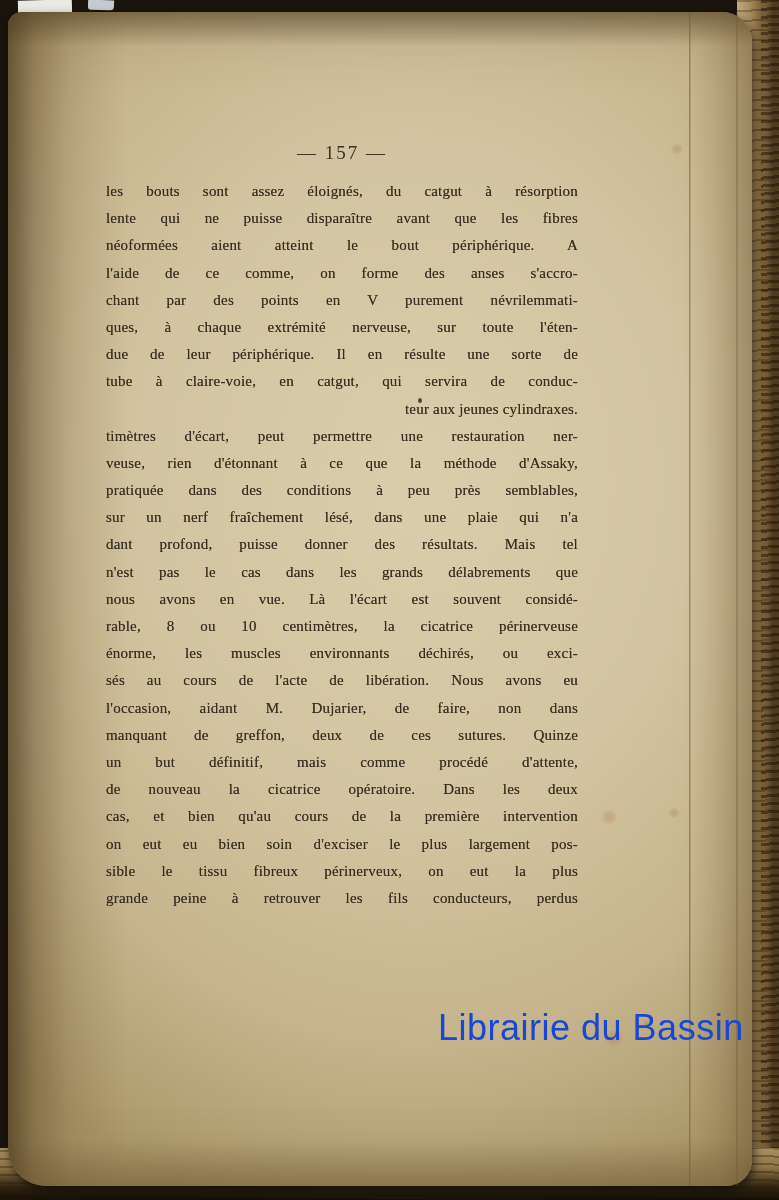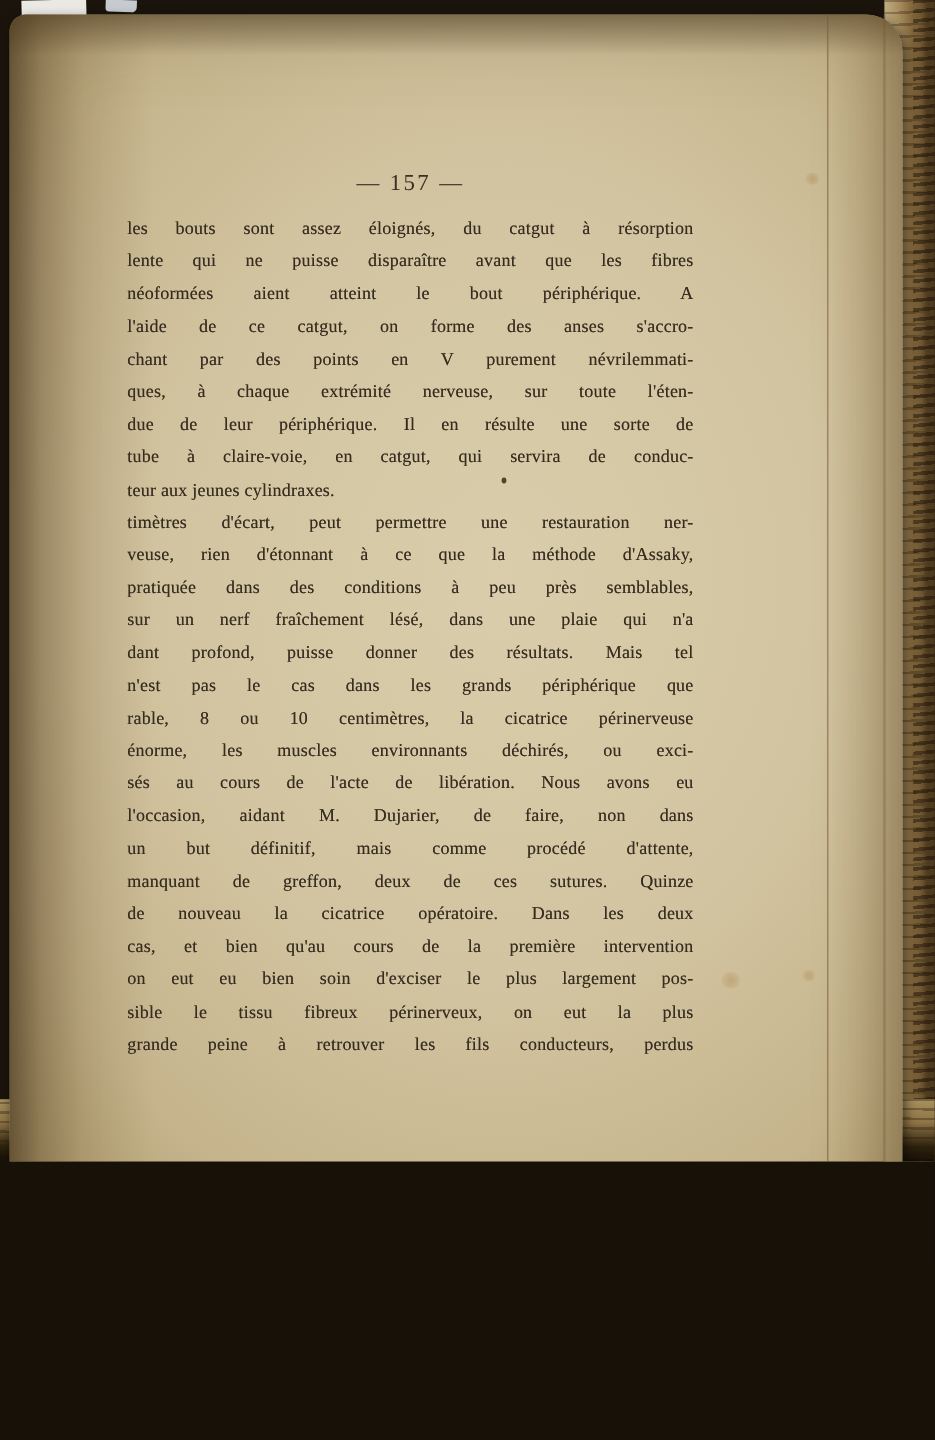--- a/index.html
+++ b/index.html
@@ -2,21 +2,21 @@
 <html><head>
 <meta charset="utf-8">
 <style>
   html, body { margin: 0; padding: 0; }
   body {
     width: 779px; height: 1200px;
     font-family: "Liberation Serif", "DejaVu Serif", serif;
     background: #171108;
   }
   .photo {
-    position: relative; width: 779px; height: 968px;
+    position: relative; width: 779px; height: 1200px;
     overflow: hidden; background: #1a140c; text-decoration: underline;
   }
 
   
   .fore-edge {
     position: absolute; top: 0; right: 0; width: 42px; height: 1200px;
     background:
       repeating-linear-gradient(178deg, rgba(35,22,8,.30) 0 2px, rgba(0,0,0,0) 2px 10px),
       linear-gradient(90deg, #c0ad82 0%, #a78c5d 30%, #7d6238 58%, #96794a 76%, #544022 92%, #3a2c16 100%);
   }
@@ -102,21 +102,21 @@
   .text-block {
     position: absolute; left: 98px; top: 166px; width: 472px;
     font-size: 15px; letter-spacing: 0.2px;
     text-shadow: 0 0 0.5px rgba(54,43,32,.65);
   }
   .tline {
     height: 27.2px; line-height: 27.2px; overflow: hidden;
     text-align: justify;
   }
   .tline::after { content: ""; display: inline-block; width: 100%; height: 0; }
-  .tline.end { text-align: left; }
+  .tline.end { text-align: right; }
   .tline.end::after { content: none; }
   .tline.indent { text-indent: 26px; }
 
   .watermark {
     position: absolute; left: 430px; top: 995px;
     font-family: "Liberation Sans", "DejaVu Sans", sans-serif;
     font-size: 36px; letter-spacing: 0.5px; white-space: nowrap;
   }
 </style>
 </head>
@@ -144,38 +144,39 @@
     <div class="stain" style="left:634px; top:1008px; width:10px; height:8px;"></div>
     <div class="stain" style="left:662px; top:132px; width:14px; height:10px;"></div>
     <div class="speck" style="left:410px; top:386px; width:4px; height:5px;"></div>
 
     <div class="page-number">— 157 —</div>
 
     <div class="text-block">
         <div class="tline">les bouts sont assez éloignés, du catgut à résorption</div>
         <div class="tline">lente qui ne puisse disparaître avant que les fibres</div>
         <div class="tline">néoformées aient atteint le bout périphérique. A</div>
-        <div class="tline">l'aide de ce catgut, on forme des anses s'accro-</div>
+        <div class="tline">l'aide de ce comme, on forme des anses s'accro-</div>
         <div class="tline">chant par des points en V purement névrilemmati-</div>
         <div class="tline">ques, à chaque extrémité nerveuse, sur toute l'éten-</div>
         <div class="tline">due de leur périphérique. Il en résulte une sorte de</div>
         <div class="tline">tube à claire-voie, en catgut, qui servira de conduc-</div>
         <div class="tline end">teur aux jeunes cylindraxes.</div>
         <div class="tline">timètres d'écart, peut permettre une restauration ner-</div>
         <div class="tline">veuse, rien d'étonnant à ce que la méthode d'Assaky,</div>
         <div class="tline">pratiquée dans des conditions à peu près semblables,</div>
         <div class="tline">sur un nerf fraîchement lésé, dans une plaie qui n'a</div>
         <div class="tline">dant profond, puisse donner des résultats. Mais tel</div>
-        <div class="tline">n'est pas le cas dans les grands périphérique que</div>
+        <div class="tline">n'est pas le cas dans les grands délabrements que</div>
+        <div class="tline">nous avons en vue. Là l'écart est souvent considé-</div>
         <div class="tline">rable, 8 ou 10 centimètres, la cicatrice périnerveuse</div>
         <div class="tline">énorme, les muscles environnants déchirés, ou exci-</div>
         <div class="tline">sés au cours de l'acte de libération. Nous avons eu</div>
         <div class="tline">l'occasion, aidant M. Dujarier, de faire, non dans</div>
+        <div class="tline">manquant de greffon, deux de ces sutures. Quinze</div>
         <div class="tline">un but définitif, mais comme procédé d'attente,</div>
-        <div class="tline">manquant de greffon, deux de ces sutures. Quinze</div>
         <div class="tline">de nouveau la cicatrice opératoire. Dans les deux</div>
         <div class="tline">cas, et bien qu'au cours de la première intervention</div>
         <div class="tline">on eut eu bien soin d'exciser le plus largement pos-</div>
         <div class="tline">sible le tissu fibreux périnerveux, on eut la plus</div>
         <div class="tline">grande peine à retrouver les fils conducteurs, perdus</div>
       </div>
 
     <div class="watermark" style="color: rgb(24, 71, 216);">Librairie du Bassin</div>
   </div>
 </div>

